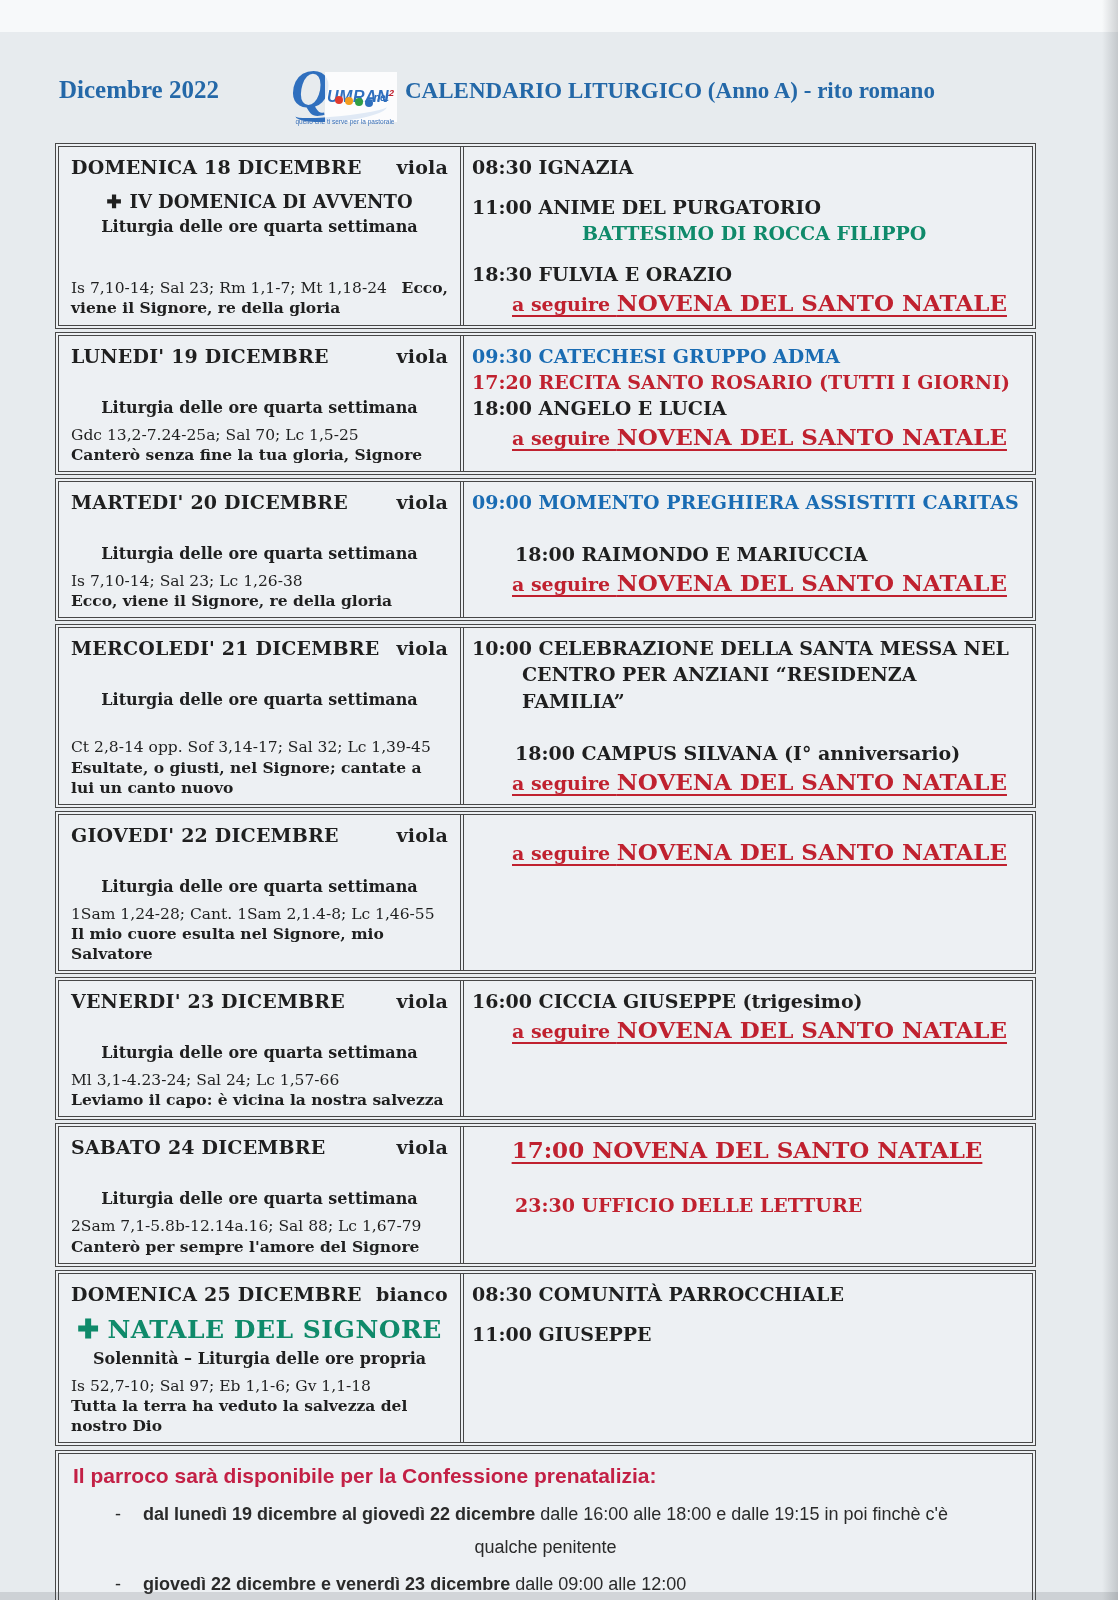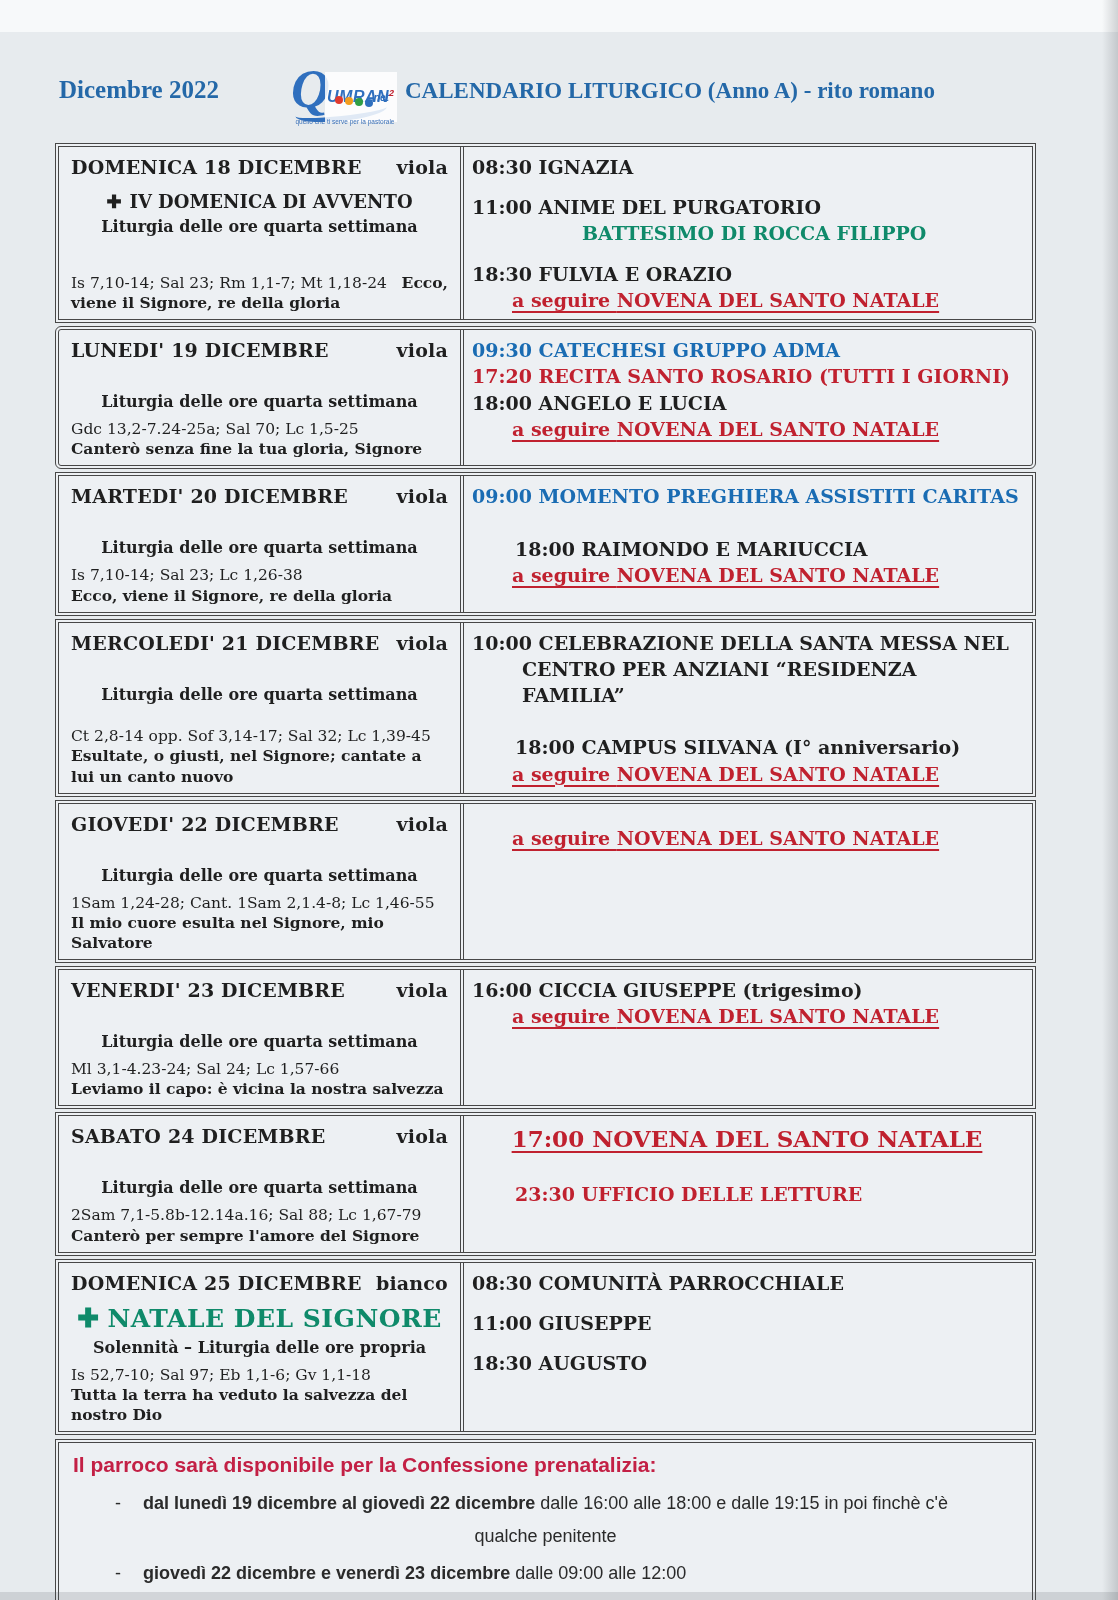--- a/index.html
+++ b/index.html
@@ -30,21 +30,21 @@
     color:#2f6fbe;background:rgba(255,255,255,.85);padding:16px 2px;letter-spacing:.5px;}
   .logo-sup{font-size:9px;vertical-align:super;color:#c0212f;}
   .logo-net{position:absolute;left:82px;top:30px;font:italic bold 10px "Liberation Sans",sans-serif;color:#2f6fbe;}
   .logo-dots{position:absolute;left:46px;top:34px;width:8px;height:8px;border-radius:50%;background:#e03a2f;
     box-shadow:10px 1px 0 #f29d1f,20px 2px 0 #2f9e44,30px 3px 0 #2f6fbe;}
   .logo-tag{position:absolute;left:0;top:56px;width:100%;text-align:center;font-size:6.5px;color:#3b71b8;}
 
   
   .rows{margin-top:0;}
   .row{display:flex;background:var(--paper);border:4px double var(--bord);margin-top:3px;box-sizing:border-box;}
-  .r1{min-height:170px;} .r2{min-height:130px;border-radius:6px;} .r3{min-height:128px;} .r4{min-height:144px;}
+  .r1{min-height:170px;} .r2{min-height:130px;} .r3{min-height:128px;} .r4{min-height:144px;}
   .r5{min-height:128px;} .r6{min-height:128px;} .r7{min-height:128px;} .r8{min-height:148px;}
 
   .cl{width:405px;flex:0 0 405px;border-right:4px double var(--bord);box-sizing:border-box;
     padding:9px 12px 6px;display:flex;flex-direction:column;}
   .cr{flex:1;box-sizing:border-box;padding:7px 10px 6px 8px;}
 
   .dayhead{display:flex;justify-content:space-between;font-weight:bold;font-size:19px;letter-spacing:.2px;}
   .feast{text-align:center;font-weight:bold;font-size:18px;margin-top:13px;}
   .feast .cross{margin-right:8px;}
   .feast-green{color:var(--green);font-size:25px;margin-top:9px;letter-spacing:.5px;}
@@ -56,21 +56,21 @@
   .ecco{float:right;font-weight:bold;}
   .ant-block{display:block;font-weight:bold;}
 
   
   .ev{font-weight:bold;font-size:19px;line-height:1.38;color:var(--ink);
     padding-left:50px;text-indent:-50px;white-space:pre-wrap;}
   .ev-blue{color:var(--blue);}
   .ev-red{color:var(--red);}
   .ev-green{color:var(--green);margin-left:110px;}
   .ev-novena{color:var(--red);margin-left:40px;text-decoration:underline;text-decoration-thickness:2px;text-underline-offset:4px;}
-  .ev-novena .ev-main{font-size:19px;}
+  .ev-novena .ev-main{font-size:23px;}
   .ev-novena-center{color:var(--red);text-align:center;padding-left:0;text-indent:0;font-size:23px;
     text-decoration:underline;text-decoration-thickness:2px;text-underline-offset:4px;}
   .ev-big{font-size:22px;margin-left:36px;}
   .ev-gap{margin-top:14px;}
   .ev-gap-lg{margin-top:26px;margin-left:43px;}
 
   
   .foot{border:4px double var(--bord);background:var(--paper);margin-top:4px;min-height:238px;
     box-sizing:border-box;padding:10px 14px;font-family:"Liberation Sans",sans-serif;color:#2a2a2a;}
   .foot-title{color:var(--footred);font-weight:bold;font-size:21px;}
@@ -249,21 +249,20 @@
         </div>
         <div class="hours">Solennità – Liturgia delle ore propria</div>
         <p class="readings">
           <span class="rd">Is 52,7-10; Sal 97; Eb 1,1-6; Gv 1,1-18</span>
           <span class="ant-block">Tutta la terra ha veduto la salvezza del nostro Dio</span>
         </p>
       </div>
       <div class="cr">
           <div class="ev ev-black">08:30 COMUNITÀ PARROCCHIALE</div>
           <div class="ev ev-black ev-gap">11:00 GIUSEPPE</div>
-          <div class="ev ev-black ev-gap">18:30 AUGUSTO</div>
         </div>
     </div>
 
   </div>
 
   <div class="foot">
     <div class="foot-title">Il parroco sarà disponibile per la Confessione prenatalizia:</div>
     <div class="fitem">
       <span class="fdash">-</span>
       <span><span class="fb">dal lunedì 19 dicembre al giovedì 22 dicembre</span><span class="fr"> dalle 16:00 alle 18:00 e dalle 19:15 in poi finchè c'è</span></span>

